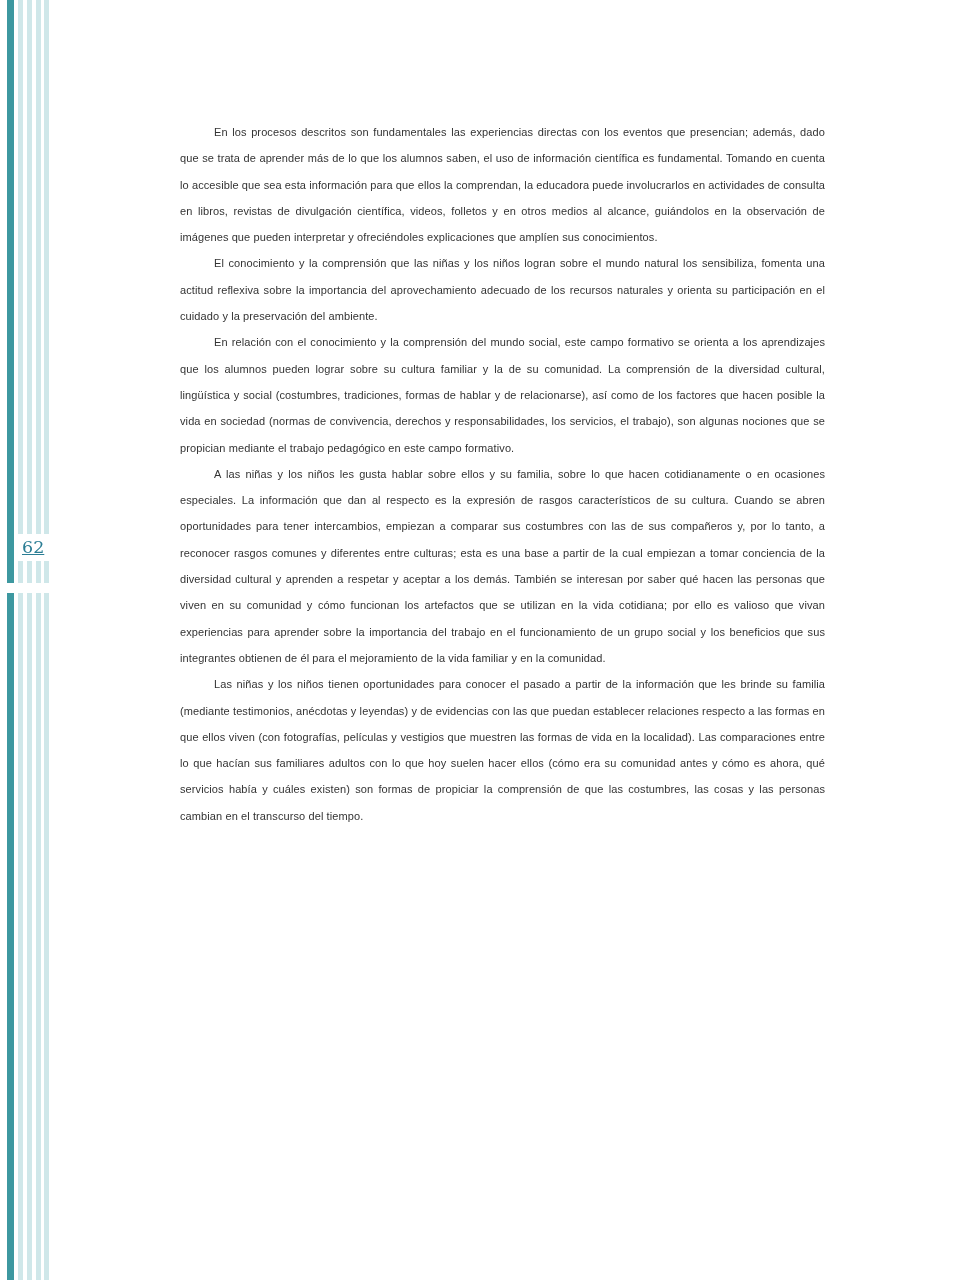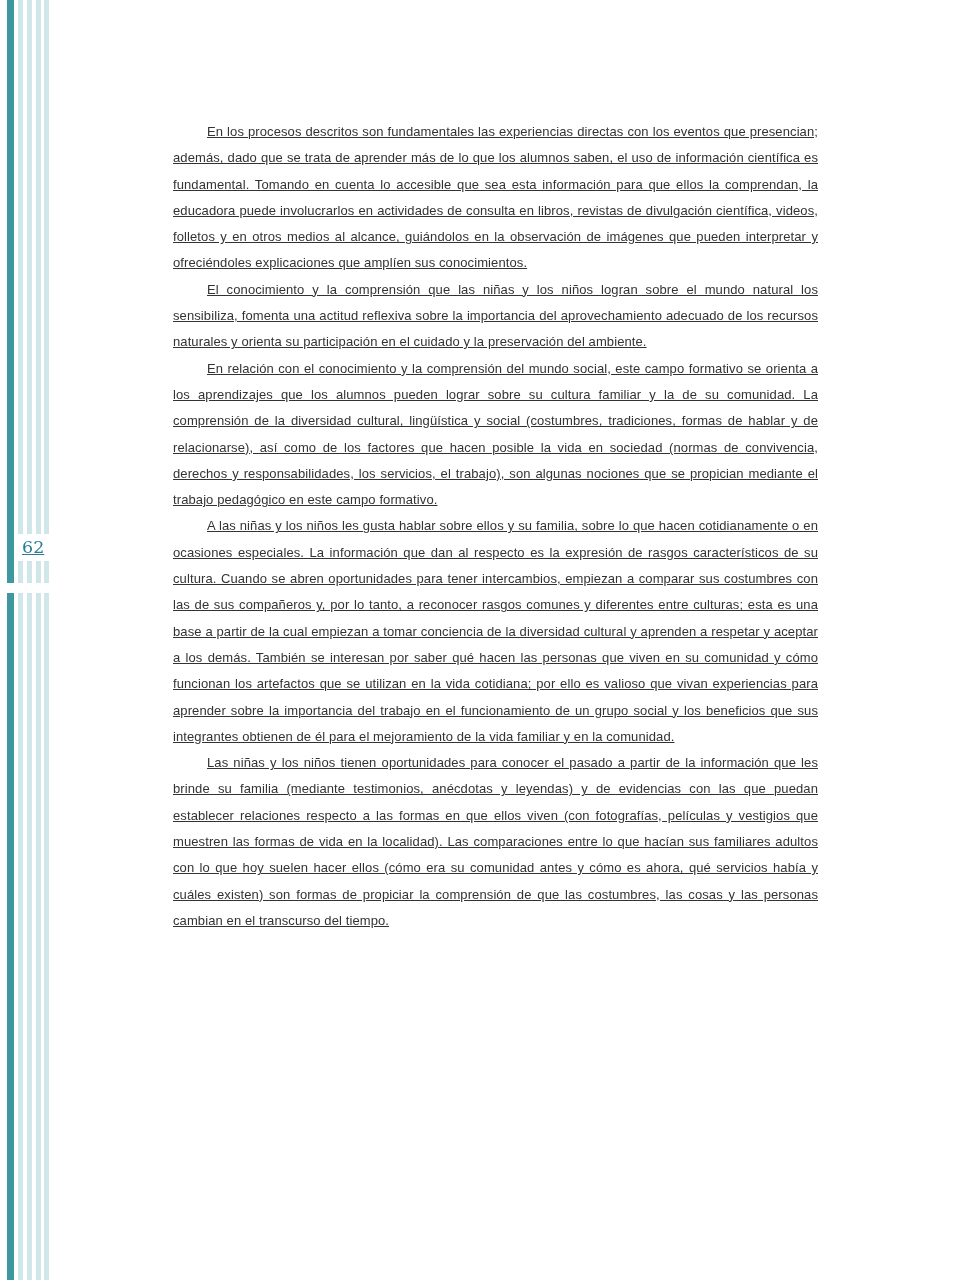--- a/index.html
+++ b/index.html
@@ -34,29 +34,28 @@
     color: #2a7d94;
     background: #ffffff;
     padding: 3px 6px 3px 4px;
     line-height: 1.2;
     text-decoration: underline;
   }
 
   
   .body-text {
     position: absolute;
-    left: 173px;
+    left: 180px;
     top: 119px;
     width: 645px;
-    font-size: 13px;
+    font-size: 11px;
     line-height: 26.3px;
     color: #333333;
     text-align: justify;
     letter-spacing: 0.1px;
-    text-decoration: underline;
   }
   .body-text p {
     margin: 0;
     text-indent: 34px;
   }
 </style>
 </head>
 <body>
 
 <div class="page">

